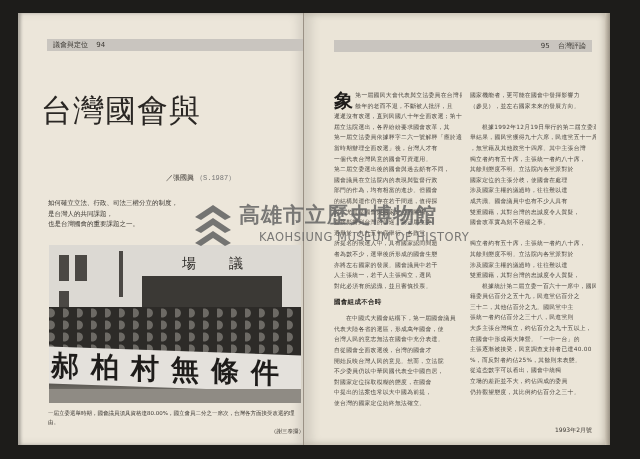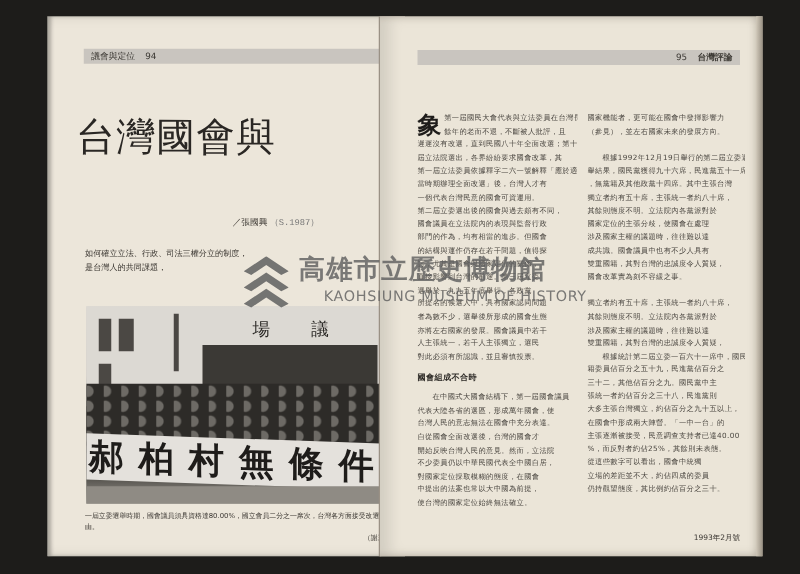--- a/index.html
+++ b/index.html
@@ -4,38 +4,37 @@
 <style>
   * { box-sizing: border-box; margin: 0; padding: 0; }
   html, body { width: 640px; height: 459px; overflow: hidden; background: #1d1c1a; }
   body { position: relative; font-family: "DejaVu Serif", serif; }
 
   .spread { position: absolute; left: 18px; top: 13px; width: 592px; height: 432px; }
   .page-left {
     position: absolute; left: 0; top: 0; width: 286px; height: 432px;
     background: #ece6da;
     box-shadow: inset -6px 0 10px rgba(0,0,0,0.10), inset 3px 0 3px rgba(0,0,0,0.25);
-    margin-left: 20px;
   }
   .page-right {
     position: absolute; left: 286px; top: 0; width: 306px; height: 432px;
     background: #ebe5d8;
     box-shadow: inset 8px 0 10px rgba(0,0,0,0.10), inset -6px 0 6px rgba(120,110,95,0.35);
   }
   .spine { position: absolute; left: 285px; top: 0; width: 2px; height: 432px; background: #9a9185; }
   .edge-dark { position: absolute; right: 0; top: 0; width: 5px; height: 432px; background: linear-gradient(90deg,#cfc7b8,#9a9285); }
 
   .running-head {
     position: absolute; height: 12px; background: #c9c5bf;
     font-family: "DejaVu Sans", sans-serif; font-size: 7px; color: #3b3833;
     line-height: 12px; padding: 0 6px;
   }
   .rh-left { left: 29px; top: 26px; width: 267px; }
   .rh-right { left: 30px; top: 27px; width: 258px; text-align: right; }
-  .rh-right .pub { font-weight: bold; margin-left: 6px; margin-top: 45px; }
+  .rh-right .pub { font-weight: normal; margin-left: 6px; margin-top: 45px; }
 
   .title {
     position: absolute; left: 23px; top: 78px; width: 240px;
     font-family: "DejaVu Serif", serif; font-size: 31px; line-height: 38px; color: #2a2724;
     letter-spacing: 1px; font-weight: normal;
   }
   .title div { white-space: nowrap; }
   .byline {
     position: absolute; left: 148px; top: 160px; font-size: 7px; color: #3a3631;
     font-family: Liberation Mono, monospace;
@@ -109,20 +108,21 @@
       <div>台灣國會與</div>
     </h1>
 
     <div class="byline">
       <span>／張國興</span><span class="note">（S.1987）</span>
     </div>
 
     <div class="lead">
       <div>如何確立立法、行政、司法三權分立的制度，</div>
       <div>是台灣人的共同課題，</div>
+      <div>也是台灣國會的重要課題之一。</div>
     </div>
 
     <div class="photo">
       <div class="building"></div>
       <div class="win" style="left:10px;top:10px;width:10px;height:26px;"></div>
       <div class="win" style="left:26px;top:10px;width:12px;height:26px;"></div>
       <div class="win" style="left:10px;top:46px;width:10px;height:18px;"></div>
       <div class="win" style="left:70px;top:6px;width:4px;height:46px;"></div>
       <div class="doorway"></div>
       <div class="sign-char" style="left:133px;top:10px;">場</div>

